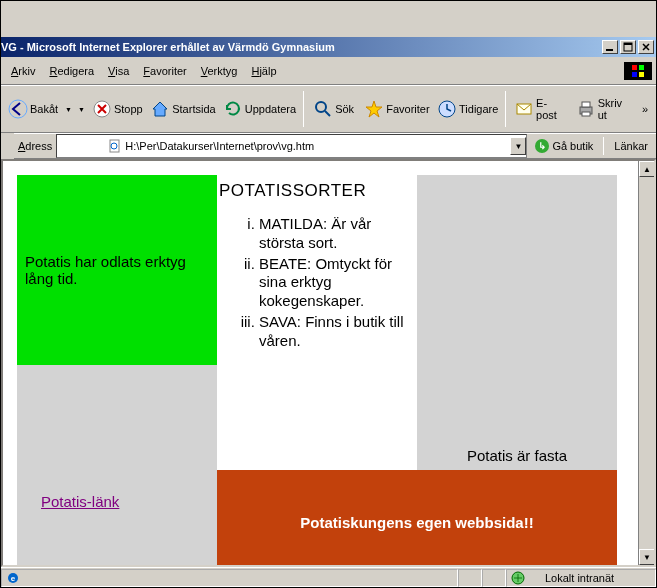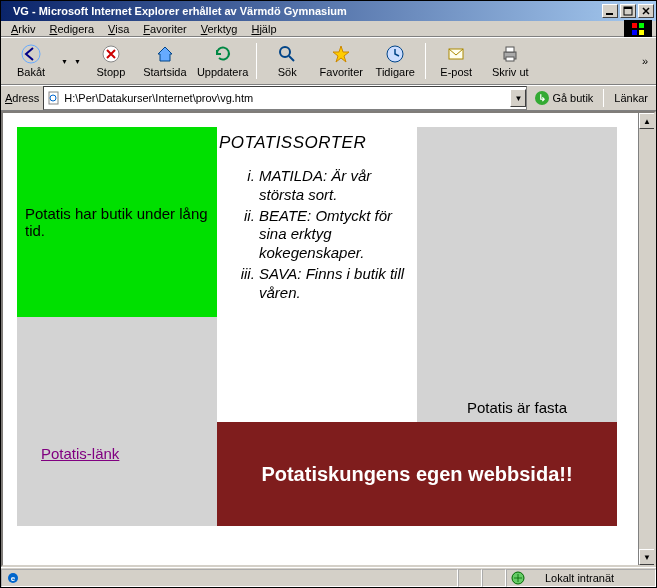--- a/index.html
+++ b/index.html
@@ -11,72 +11,74 @@
   height: 588px;
   overflow: hidden;
 }
 .window { width: 657px; height: 588px; border: 1px solid #000; background: #d4d0c8; display: flex; flex-direction: column; }
 .titlebar {
   background: linear-gradient(to right, #0a246a, #a6caf0);
   color: #fff;
   height: 20px;
   display: flex;
   align-items: center;
-  padding: 0 2px 0 12px;
+  padding: 0 2px 0 0;
   font-weight: bold;
   font-size: 11px;
+  margin-top: 36px;
 }
 .titlebar .title { flex: 1; white-space: nowrap; overflow: hidden; }
 .titlebar .wbtn {
   width: 16px; height: 14px; margin-left: 2px;
   background: #d4d0c8;
   border: 1px solid #fff; border-right-color: #404040; border-bottom-color: #404040;
   display:flex; align-items:center; justify-content:center;
   color:#000; font-family: Arial; font-size:10px; font-weight:bold;
   cursor:pointer;
 }
 .menubar {
-  background:#d4d0c8; height:16px;
+  background:#d4d0c8; height:28px;
   border-bottom:1px solid #808080;
   display:flex; align-items:center; padding: 0 4px;
   gap: 2px;
 }
 .menuitem { padding: 2px 6px; cursor:pointer; }
 .menuitem .ul { text-decoration: underline; }
 .menubar .logo {
   margin-left:auto; width:28px; height:18px;
   background:#000;
   display:flex; align-items:center; justify-content:center;
 }
 .logo svg { width:16px; height:16px; }
 .toolbar {
   background:#d4d0c8;
   border-top:1px solid #fff; border-bottom:1px solid #808080;
   display:flex; align-items:center; padding:2px 4px; gap:2px;
   height: 48px;
 }
 .tbtn {
   min-width:52px; height:42px;
-  display:flex; flex-direction:column; align-items:center; justify-content:center;
+  display:flex; flex-direction:row; align-items:center; justify-content:center;
   padding:2px 4px; cursor:pointer; gap:2px;
 }
 .tbtn .ico { width:20px; height:20px; display:flex; align-items:center; justify-content:center; }
 .tsep { width:1px; height:36px; background:#808080; border-right:1px solid #fff; margin:0 2px; }
 .darrow { font-size:7px; color:#000; padding:0 2px; cursor:pointer; }
 .tover { margin-left:auto; font-size:11px; padding:0 4px; cursor:pointer; }
 .addrbar {
   background:#d4d0c8;
   border-top:1px solid #fff; border-bottom:1px solid #808080;
-  display:flex; align-items:center; padding:2px 4px; gap:4px; height:26px;
+  display:flex; align-items:center; padding:2px 4px; gap:4px; height:26px;margin-left:13px;
 }
 .addrbar .lbl .ul { text-decoration:underline; }
 .addrinput {
   flex:1; display:flex; align-items:center;
   background:#fff; border:1px solid #808080; border-top-color:#404040; border-left-color:#404040;
   height:24px;
+  padding-left:48px;
 }
 .addrinput .pgico { width:16px; margin:0 2px; display:flex; align-items:center; justify-content:center; }
 .addrinput input {
   flex:1; border:none; outline:none; font-family:Tahoma,Arial; font-size:11px; height:16px;
 }
 .addrinput .ddbtn {
   width:16px; height:18px;
   background:#d4d0c8; border:1px solid #fff; border-right-color:#404040; border-bottom-color:#404040;
   display:flex; align-items:center; justify-content:center; cursor:pointer; font-size:8px;
 }
@@ -91,28 +93,28 @@
 .page { flex:1; background:#fff; padding:14px; overflow:auto; }
 .scrollbar { width:16px; background:#d4d0c8; border-left:1px solid #808080; position:relative; }
 .scrollbar .sarrow {
   width:16px;height:16px;background:#d4d0c8;border:1px solid #fff;border-right-color:#404040;border-bottom-color:#404040;
   display:flex;align-items:center;justify-content:center;font-size:8px;cursor:pointer;position:absolute;
 }
 .scrollbar .sarrow.up{top:0}
 .scrollbar .sarrow.down{bottom:0}
 .grid { display:grid; grid-template-columns: 200px 200px 200px; grid-template-rows: 190px 105px 104px; font-family: Arial, sans-serif; font-size:15px; }
 .c-green { background:#00e000; display:flex; align-items:center; padding:8px; }
-.c-text { background:#fff; padding:6px 2px 6px 2px;font-style:italic; }
+.c-text { background:#fff; padding:6px 2px 6px 2px; }
 .c-text h3 { font-size:17px; font-weight:normal; margin-bottom:14px; letter-spacing:0.5px; }
 .c-text ol { list-style-type: lower-roman; padding-left: 40px; }
 .c-text li { margin-bottom:2px; line-height:1.25; }
 .c-grey { background:#d3d3d3; }
 .c-grey-full { background:#d3d3d3; grid-row: span 2; display:flex; flex-direction:column; justify-content:flex-end; padding:24px; }
 .c-motto { background:#d3d3d3; display:flex; align-items:flex-end; justify-content:center; padding:6px; }
-.c-black { background:#7f1d1d; color:#fff; display:flex; align-items:center; justify-content:center; font-weight:bold; grid-column: span 2; font-size:20px; }
+.c-black { background:#c2410c; color:#fff; display:flex; align-items:center; justify-content:center; font-weight:bold; grid-column: span 2; font-size:15px; }
 .plink { color:#800080; text-decoration:underline; cursor:pointer; }
 .statusbar {
   height:20px; background:#d4d0c8; border-top:1px solid #fff;
   display:flex; align-items:center; font-size:11px;
 }
 .statusbar .pane { border:1px inset #fff; height:18px; display:flex; align-items:center; padding:0 4px; }
 .statusbar .pane.main { flex:1; gap:4px; }
 .statusbar .pane.small { width:24px; }
 .statusbar .pane.zone { width:150px; gap:20px; }
 .ieico { width:14px;height:14px; display:flex;align-items:center;justify-content:center; }
@@ -265,21 +267,21 @@
     <div class="tsep" style="height:18px"></div>
     <div class="linksbtn">
       <span>Länkar</span>
     </div>
   </div>
 
   <div class="content-wrap">
     <div class="page">
       <div class="grid">
         <div class="c-green">
-          <span>Potatis har butik under lång tid.</span>
+          <span>Potatis har odlats erktyg lång tid.</span>
         </div>
         <div class="c-text" style="grid-row: span 2;">
           <h3>POTATISSORTER</h3>
           <ol>
             <li>MATILDA: Är vår största sort.</li>
             <li>BEATE: Omtyckt för sina erktyg kokegenskaper.</li>
             <li>SAVA: Finns i butik till våren.</li>
           </ol>
         </div>
         <div class="c-grey" style="grid-row: span 1;"></div>

